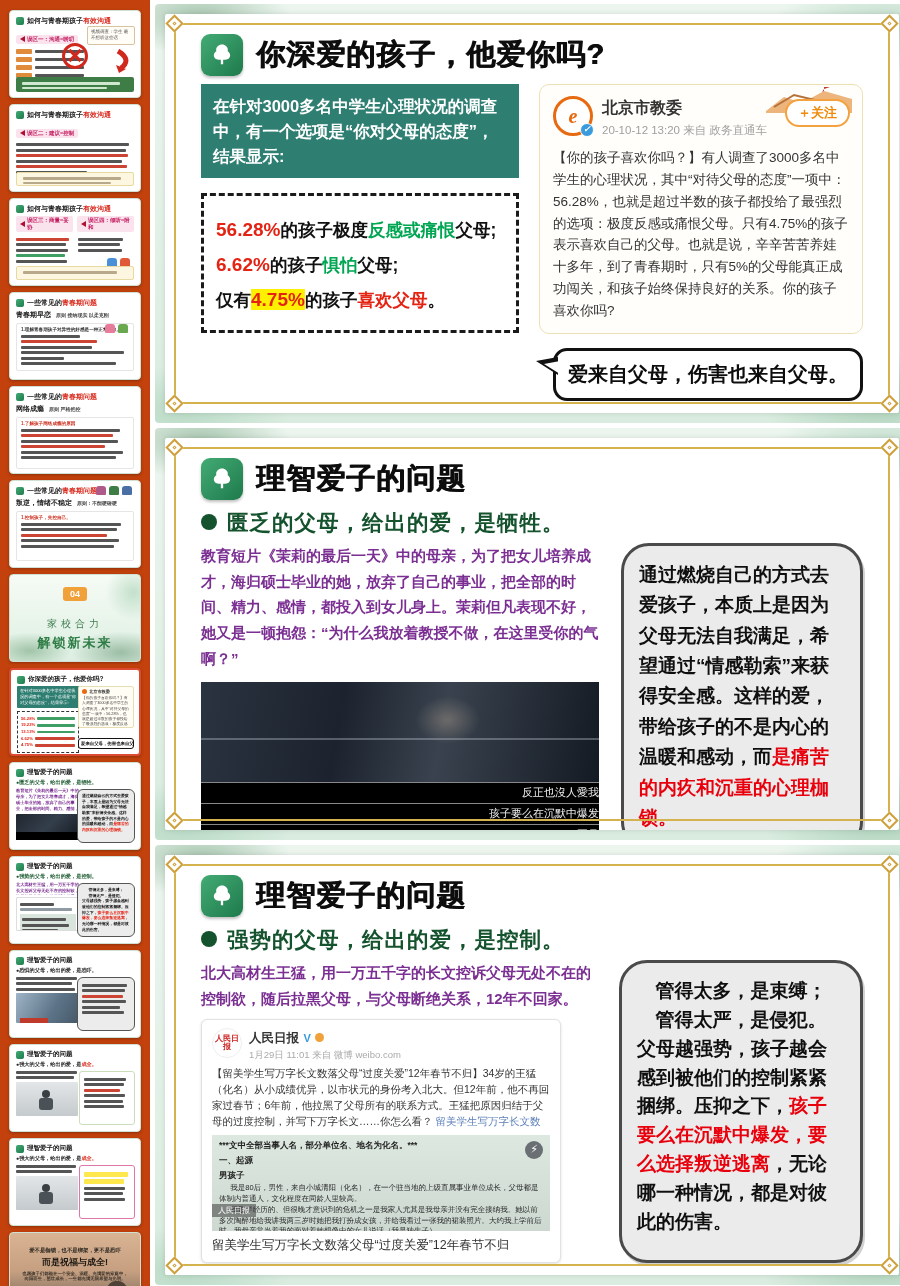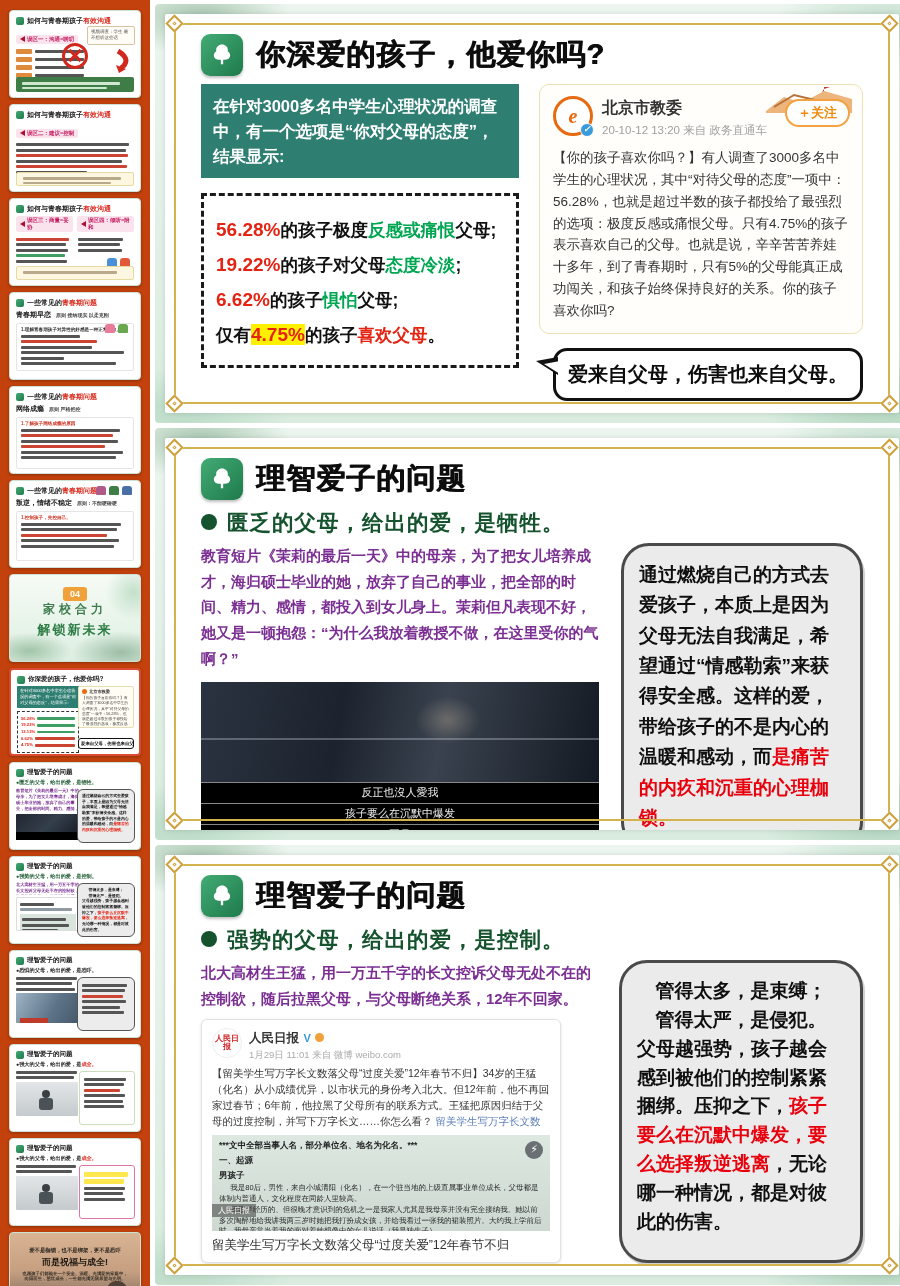--- a/index.html
+++ b/index.html
@@ -54,21 +54,21 @@
   .pers .bd { width: 10px; height: 9px; border-radius: 3px 3px 1px 1px; margin-top: 1px; }
   
   .thumb.divider { background:
       radial-gradient(60px 26px at 15% 88%, rgba(110,160,120,.55), transparent 70%),
       radial-gradient(70px 30px at 85% 90%, rgba(90,140,105,.5), transparent 70%),
       radial-gradient(40px 40px at 95% 20%, rgba(150,200,165,.5), transparent 70%),
       linear-gradient(180deg, #f6fbf5, #ddefe2);
     text-align: center; padding-top: 8px; }
   .t-num { display: inline-block; background: #f0a13a; color: #fff; font-size: 9px; font-weight: bold;
     padding: 2px 7px; border-radius: 3px; }
-  .t-heading { font-size: 12px; color: #3f7d4f; font-weight: bold; letter-spacing: 4px; margin-top: 0; }
+  .t-heading { font-size: 10px; color: #3f7d4f; font-weight: normal; letter-spacing: 4px; margin-top: 16px; }
   .t-subheading { font-size: 13px; color: #2f7d46; font-weight: bold; letter-spacing: 2px; margin-top: 3px; }
   
   .m-title { font-size: 6.5px; font-weight: bold; color: #111; }
   .m-bullet { font-size: 5.2px; font-weight: bold; color: #1c5b31; margin: 1px 0 2px; white-space: nowrap; overflow: hidden; }
   .m-bullet .red { color: #d92b1f; }
   .m-teal { background: #2e7e72; color: #fff; font-size: 4.2px; line-height: 1.45; padding: 2px 3px;
     border-radius: 1px; width: 62px; height: 22px; overflow: hidden; }
   .m-dash { border: 1px dashed #333; width: 62px; margin-top: 3px; padding: 2px 3px; }
   .m-stat { display: flex; align-items: center; gap: 2px; margin: 2.5px 0; }
   .m-stat .pc { font-size: 4.2px; font-weight: bold; color: #e42313; line-height: 1; flex: none; }
@@ -181,21 +181,21 @@
     box-shadow: 2px 3px 0 rgba(0,0,0,.18); padding: 14px 15px; font-weight: 800; color: #0f0f0f; }
   .graybox .red { color: #e8000d; }
   .left2 { width: 400px; flex: none; }
   .movie { margin-top: 10px; width: 398px; }
   .m-pic { height: 100px; position: relative;
     background:
       radial-gradient(46px 34px at 62% 38%, rgba(150,140,130,.55), transparent 70%),
       linear-gradient(100deg,#2a3340 0%,#1c232e 35%,#39424e 60%,#141a23 100%); }
   .m-pic::after { content: ""; position: absolute; left: 0; right: 0; top: 56%; height: 2px;
     background: rgba(200,210,220,.35); }
-  .m-sub { background: #000; color: #eee; text-align: center; font-size: 11px; padding: 2.5px 0;
+  .m-sub { background: #000; color: #eee; text-align: right; font-size: 11px; padding: 2.5px 0;
     border-top: 1px solid #888; }
   .box2 { flex: 1; font-size: 19px; line-height: 1.6; }
   
   .left3 { width: 398px; flex: none; }
   .wcard2 { margin-top: 8px; width: 360px; background: #fff; border: 1px solid #e2e2e2; border-radius: 6px;
     padding: 8px 10px; box-shadow: 0 1px 3px rgba(0,0,0,.12); }
   .w2-head { display: flex; gap: 7px; align-items: flex-start; }
   .w2-av { width: 30px; height: 30px; flex: none; border-radius: 50%; border: 1px solid #eee;
     background: #fff; color: #c22; font-family: "Liberation Serif", serif; font-weight: bold;
     font-size: 8px; line-height: 1.1; display: flex; align-items: center; justify-content: center;
@@ -557,21 +557,20 @@
               <path d="M12 3c-3 0-5 2.2-5 4.6 0 .4.05.8.15 1.15C5.9 9.4 5 10.7 5 12.2 5 14.3 6.8 16 9 16h2v4h2v-4h2c2.2 0 4-1.7 4-3.8 0-1.5-.9-2.8-2.15-3.45.1-.35.15-.75.15-1.15C17 5.2 15 3 12 3z" fill="#fff"></path>
             </svg>
         </span>
         <span class="slide-title">你深爱的孩子，他爱你吗?</span>
       </div>
       <div class="cols">
         <div class="left1">
           <div class="teal">在针对3000多名中学生心理状况的调查中，有一个选项是“你对父母的态度”，结果显示:</div>
           <div class="dashbox">
             <div class="stat"><span class="pc">56.28%</span><span>的孩子极度</span><span class="gg">反感或痛恨</span><span>父母;</span></div>
-            <div class="stat"><span class="pc">19.22%</span><span>的孩子对父母</span><span class="gg">态度冷淡</span><span>;</span></div>
             <div class="stat"><span class="pc">6.62%</span><span>的孩子</span><span class="gg">惧怕</span><span>父母;</span></div>
             <div class="stat"><span>仅有</span><span class="pc hy">4.75%</span><span>的孩子</span><span class="rr">喜欢父母</span><span>。</span></div>
           </div>
         </div>
         <div class="right1">
           <div class="wcard">
             <svg class="w-wall" viewBox="0 0 90 26">
                 <path d="M2 24 L20 10 L38 16 L60 4 L88 12 L88 26 L2 26 Z" fill="#e8a15c" opacity=".8"></path>
                 <path d="M58 5 L60 4 L60 -2 L66 0 L60 2" fill="#c0392b"></path>
                 <path d="M10 20 L30 8 L55 14" stroke="#b5723a" stroke-width="2" fill="none"></path>

